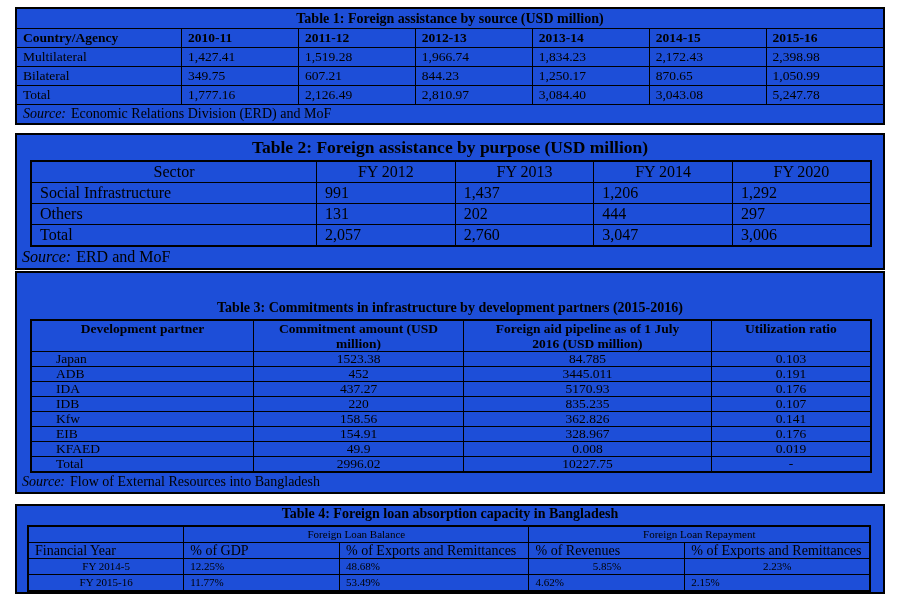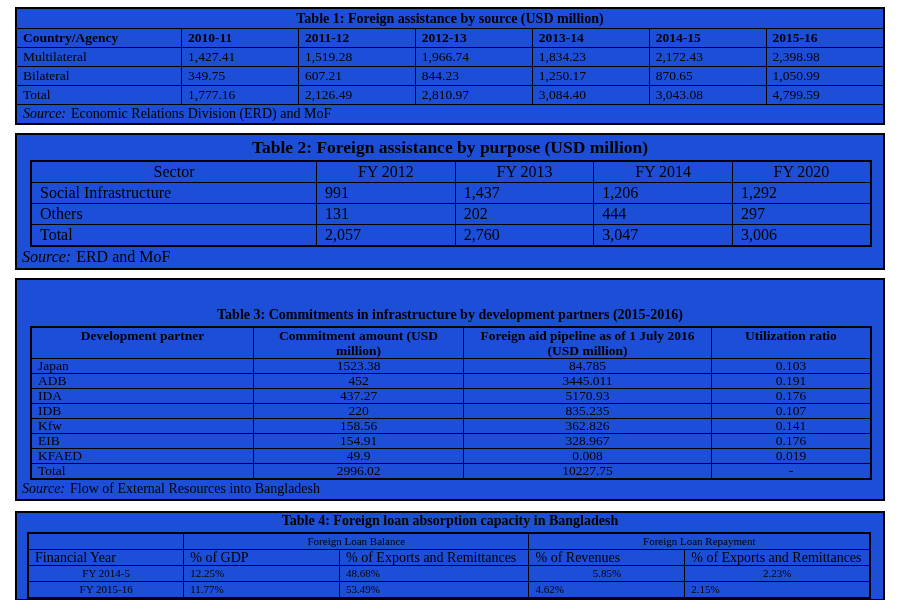--- a/index.html
+++ b/index.html
@@ -4,21 +4,21 @@
 <style>
   html,body{margin:0;padding:0;background:#ffffff;}
   body{
     width:900px;height:600px;overflow:hidden;
     font-family:"Liberation Serif","DejaVu Serif",serif;
     color:#000;
   }
   .page{padding:7px 15px 0 15px;}
   .box{border:2px solid #000;background:#1d4ed8;}
   #box1{margin-bottom:8px;}
-  #box2{margin-bottom:8px;}
+  #box2{margin-bottom:1px;}
   #box3{margin-bottom:10px;}
   table{border-collapse:collapse;table-layout:fixed;}
   td{overflow:hidden;}
 
   
   #t1{width:100%;}
   #t1 td{border:1px solid #000;font-size:13.5px;line-height:16px;padding:1px 6px;white-space:nowrap;}
   #t1 tr td:first-child{border-left:none;}
   #t1 tr td:last-child{border-right:none;}
   #t1 thead tr:first-child td{border-top:none;}
@@ -36,21 +36,21 @@
   
   #box2 .box-title{font-size:17.5px;line-height:21px;padding-top:2px;}
   #t2{width:calc(100% - 24px);margin:2px 11px 0 13px;}
   #t2 td{border:1px solid #000;font-size:16px;line-height:18px;padding:1px 8px;white-space:nowrap;}
   #t2 thead td{font-weight:normal;text-align:center;}
   #box2 .source-line{font-size:16px;}
 
   
   #box3 .box-title{font-size:14px;line-height:19px;padding-top:13px;margin-top:12px;}
   #t3{width:calc(100% - 24px);margin:2px 9px 0 13px;}
-  #t3 td{border:1px solid #000;font-size:13.5px;line-height:14px;padding:0 6px;}
+  #t3 td{border:1px solid #000;font-size:13.5px;line-height:14px;padding:0 24px;}
   #t3 thead td{font-weight:bold;text-align:center;vertical-align:top;line-height:15px;}
   #t3 tbody td{text-align:center;white-space:nowrap;}
   #t3 tbody td:first-child{text-align:left;}
   #box3 .source-line{font-size:14px;}
 
   
   #box4 .box-title{font-size:14px;line-height:16px;}
   #box4 .box-title.first{padding-top:3px;}
   #t4{width:calc(100% - 22px);margin:3px 12px 0 10px;}
   #t4 td{border:1px solid #000;font-size:11px;line-height:15px;padding:0 6px;vertical-align:top;}
@@ -111,21 +111,21 @@
             <td>870.65</td>
             <td>1,050.99</td>
           </tr>
           <tr>
             <td>Total</td>
             <td>1,777.16</td>
             <td>2,126.49</td>
             <td>2,810.97</td>
             <td>3,084.40</td>
             <td>3,043.08</td>
-            <td>4,799.59</td>
+            <td>5,247.78</td>
           </tr>
         </tbody>
       <tfoot>
         <tr>
           <td colspan="7">
             <span class="src">Source:</span><span class="src-text">Economic Relations Division (ERD) and MoF</span>
           </td>
         </tr>
       </tfoot>
     </table>

